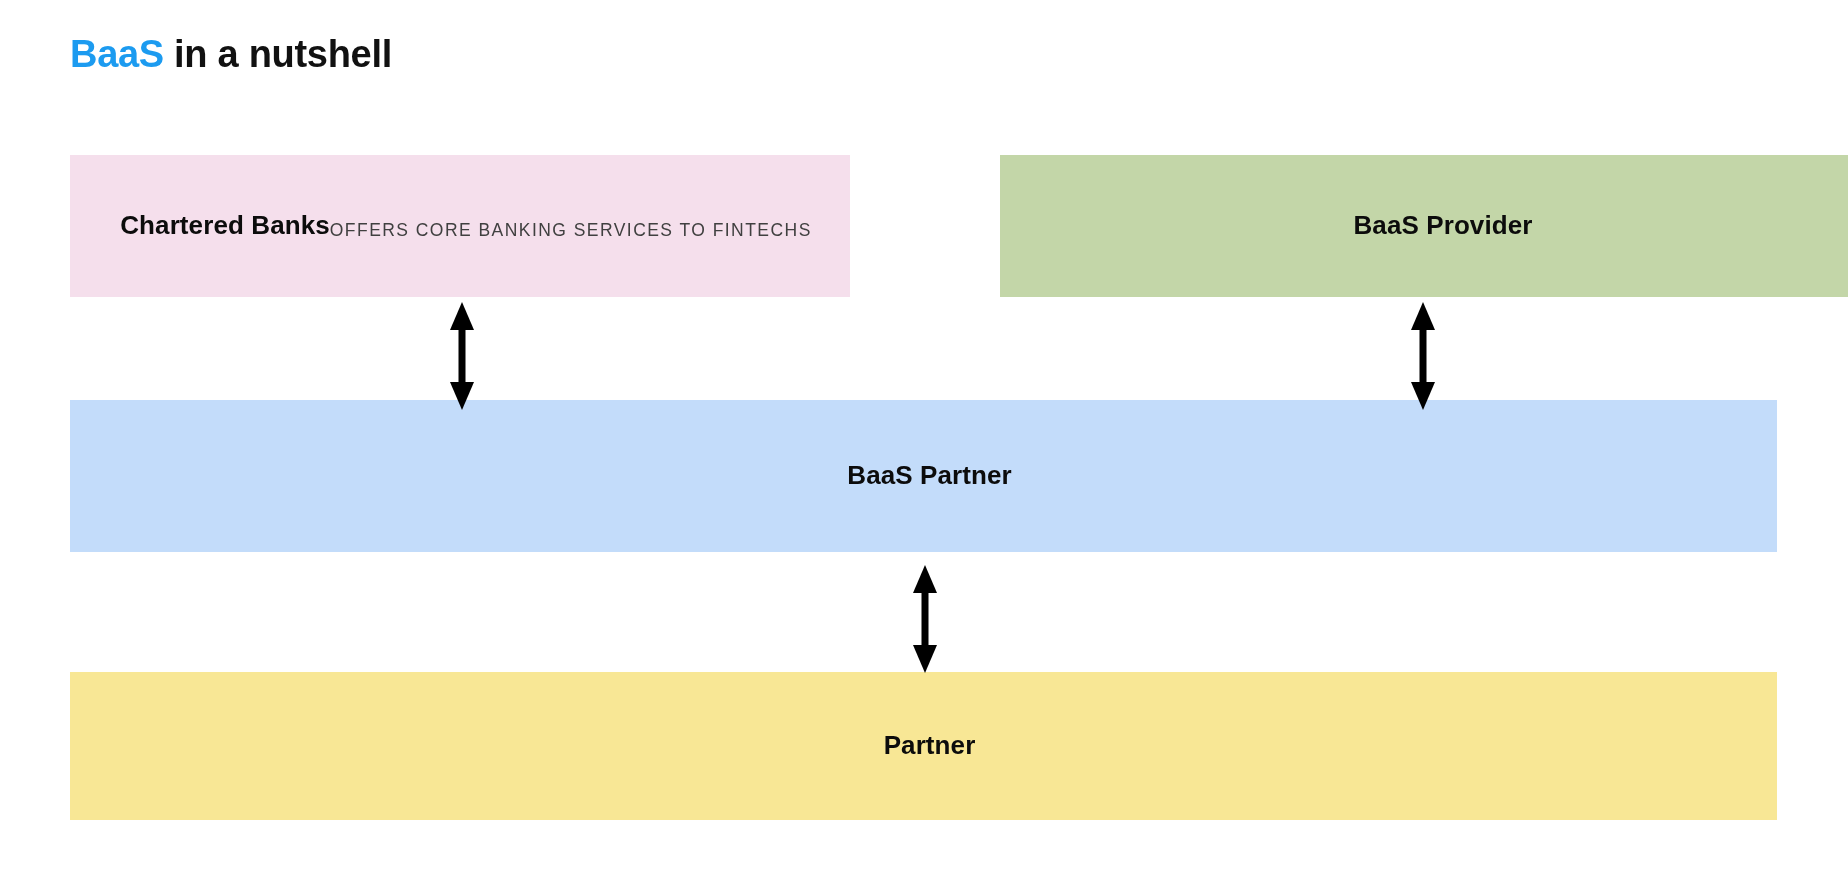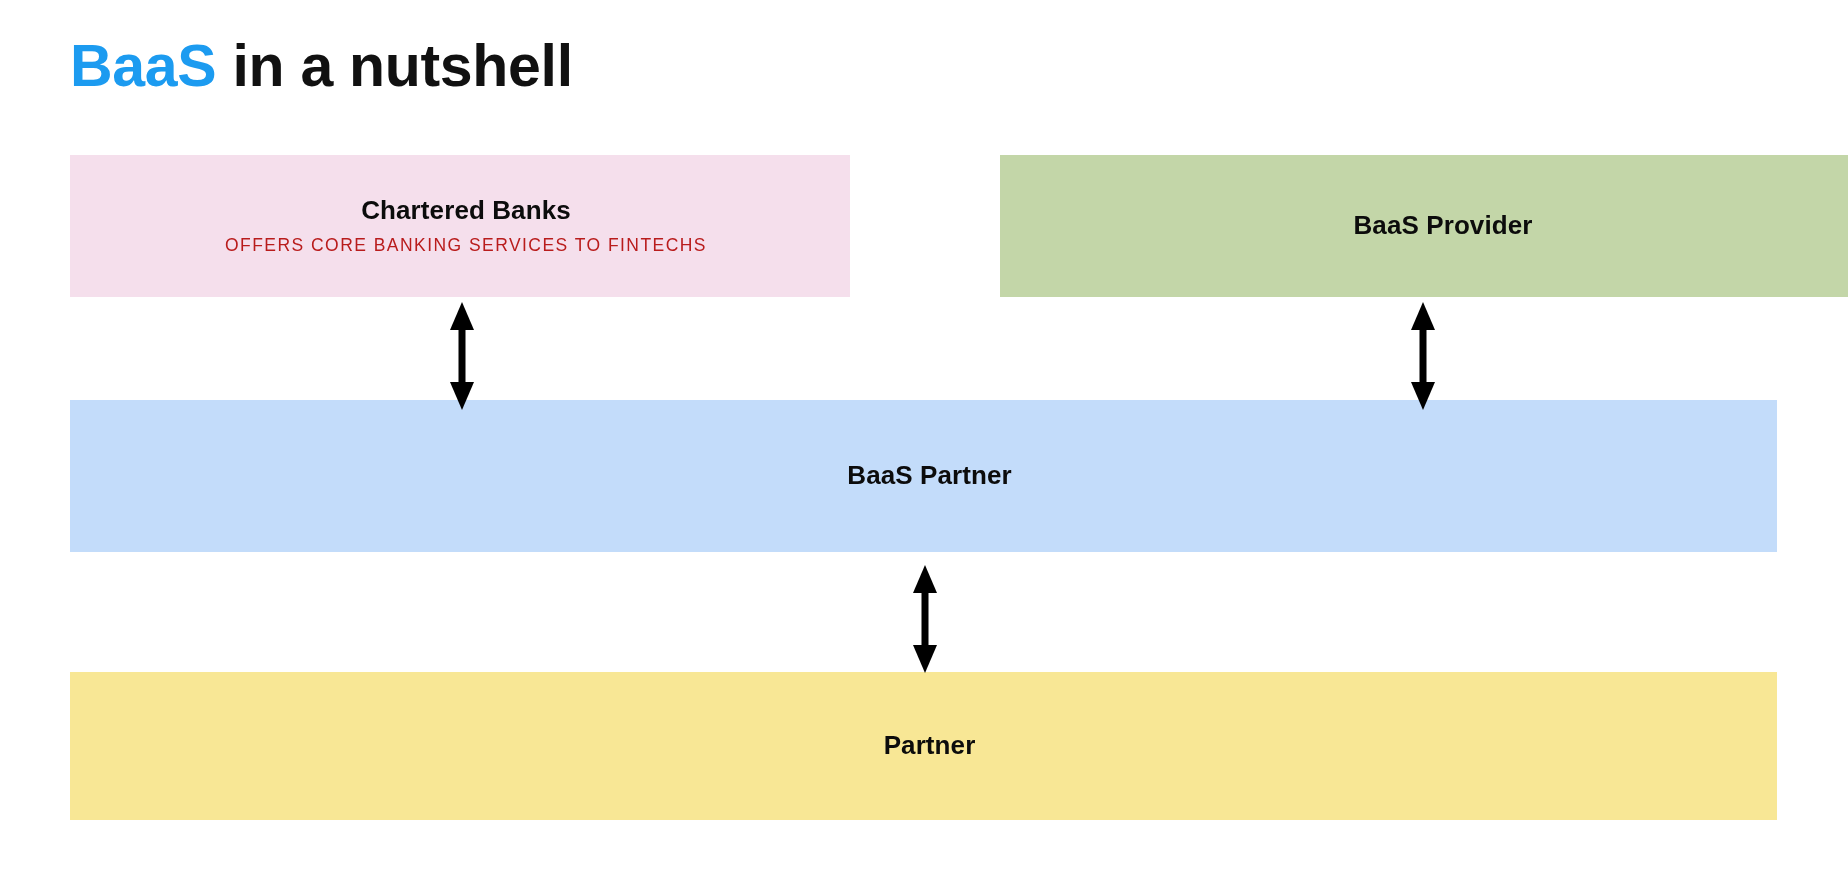--- a/index.html
+++ b/index.html
@@ -20,55 +20,54 @@
     width: 1848px;
     height: 889px;
     background: #ffffff;
   }
 
   
   .page-title {
     position: absolute;
     left: 70px;
     top: 34px;
-    font-size: 59px;
+    font-size: 38px;
     font-weight: bold;
     letter-spacing: -0.3px;
     color: #111111;
     white-space: nowrap;
     line-height: 1.1;
   }
   .page-title .accent {
     color: #1c9bf0;
   }
 
   
   .node-box {
     position: absolute;
     box-sizing: border-box;
     display: flex;
-    flex-direction: column;
     align-items: center;
     justify-content: center;
     padding-left: 12px;
   }
   .node-title {
     font-size: 26px;
     font-weight: bold;
     color: #0c0c0c;
     letter-spacing: 0.1px;
     line-height: 1.15;
     text-align: center;
     white-space: nowrap;
   }
   .node-sub {
     margin-top: 9px;
     font-size: 17.5px;
     font-weight: 400;
-    color: #b91c1c;
+    color: #404040;
     letter-spacing: 1.45px;
     text-transform: uppercase;
     text-align: center;
     white-space: nowrap;
   }
 
   #box-chartered-banks {
     left: 70px;  top: 155px;
     width: 780px; height: 142px;
     background: #f5dfec;

